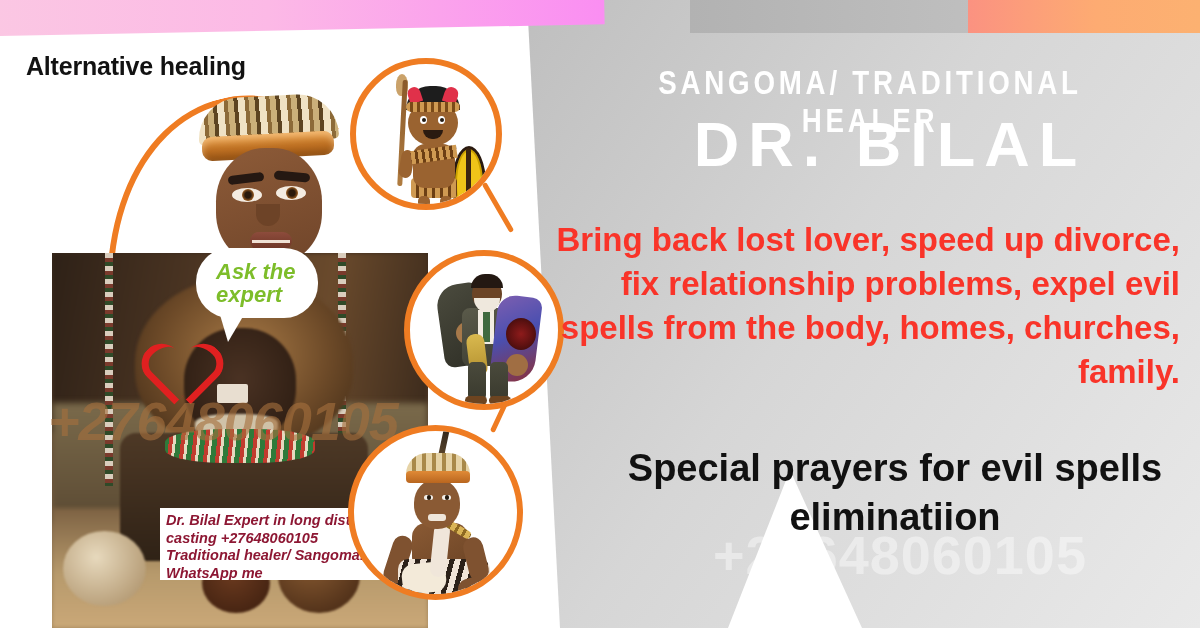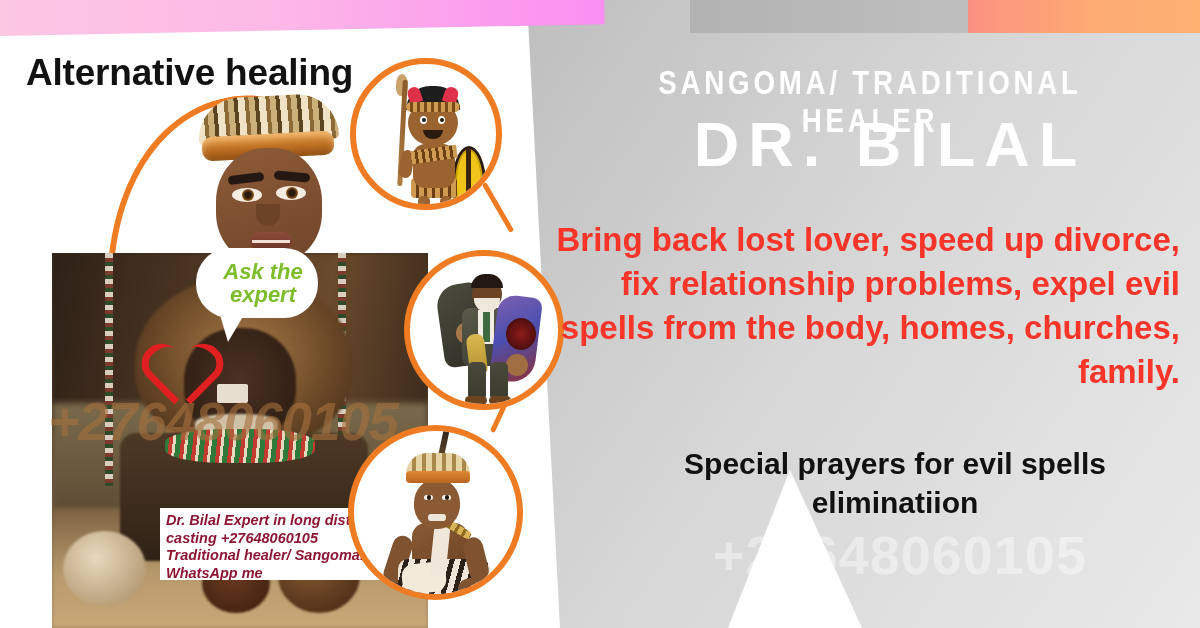--- a/index.html
+++ b/index.html
@@ -30,21 +30,21 @@
     background:linear-gradient(90deg,#b2b2b2 0%,#bfbfbf 100%);
   }
   .strip-orange{
     position:absolute; left:968px; top:0; width:232px; height:33px;
     background:linear-gradient(90deg,#fb9281 0%,#fdab72 55%,#fcb171 100%);
   }
 
   
   .alt-heading{
     position:absolute; left:26px; top:52px;
-    font-size:37px; font-weight:bold; color:#121212; letter-spacing:-0.2px;
+    font-size:25px; font-weight:bold; color:#121212; letter-spacing:-0.2px;
   }
 
   
   .big-ring{
     position:absolute; left:112px; top:92px; width:330px; height:470px;
     border:6px solid #ef7c22; border-radius:50%;
     border-right-color:transparent; transform:rotate(-14deg);
   }
   .link-line{ position:absolute; background:#ef7c22; height:5px; border-radius:3px; }
   .link-1{ left:352px; top:146px; width:34px; transform:rotate(28deg); }
@@ -253,21 +253,21 @@
     display:flex; align-items:center; justify-content:center; padding:0 8px;
   }
   .bubble-tail{
     position:absolute; left:218px; top:308px; width:0; height:0;
     border-left:10px solid transparent; border-right:20px solid transparent;
     border-top:34px solid #ffffff;
   }
   .bubble-text{
     position:relative; z-index:2;
     font-size:22px; font-weight:bold; font-style:italic;
-    color:#7dbd2a; line-height:1.05; text-align:center; width:100%;
+    color:#7dbd2a; line-height:1.05; text-align:left; width:100%;
     padding-left:12px;
   }
 
   
   .caption{
     position:absolute; left:160px; top:508px; width:232px; height:72px;
     background:#ffffff; padding:4px 6px;
     font-size:14.5px; font-weight:bold; font-style:italic; line-height:1.22;
     color:#8d1733; overflow:hidden;
   }
@@ -281,21 +281,21 @@
   .head-name{
     position:absolute; left:580px; top:108px; width:620px; text-align:center;
     font-size:63px; font-weight:bold; color:#ffffff; letter-spacing:9px;
   }
   .red-body{
     position:absolute; left:540px; top:218px; width:640px; text-align:right;
     font-size:33px; font-weight:bold; color:#f93429; line-height:1.33;
   }
   .black-body{
     position:absolute; left:600px; top:444px; width:590px; text-align:center;
-    font-size:30px; font-weight:bold; color:#111111; line-height:1.3;
+    font-size:38px; font-weight:bold; color:#111111; line-height:1.3;
   }
   .wm-right{
     position:absolute; left:600px; top:524px; width:600px; text-align:center;
     font-size:54px; font-weight:bold; color:rgba(255,255,255,.42); letter-spacing:1px;
   }
 </style>
 </head>
 <body>
 
 <div id="poster">

